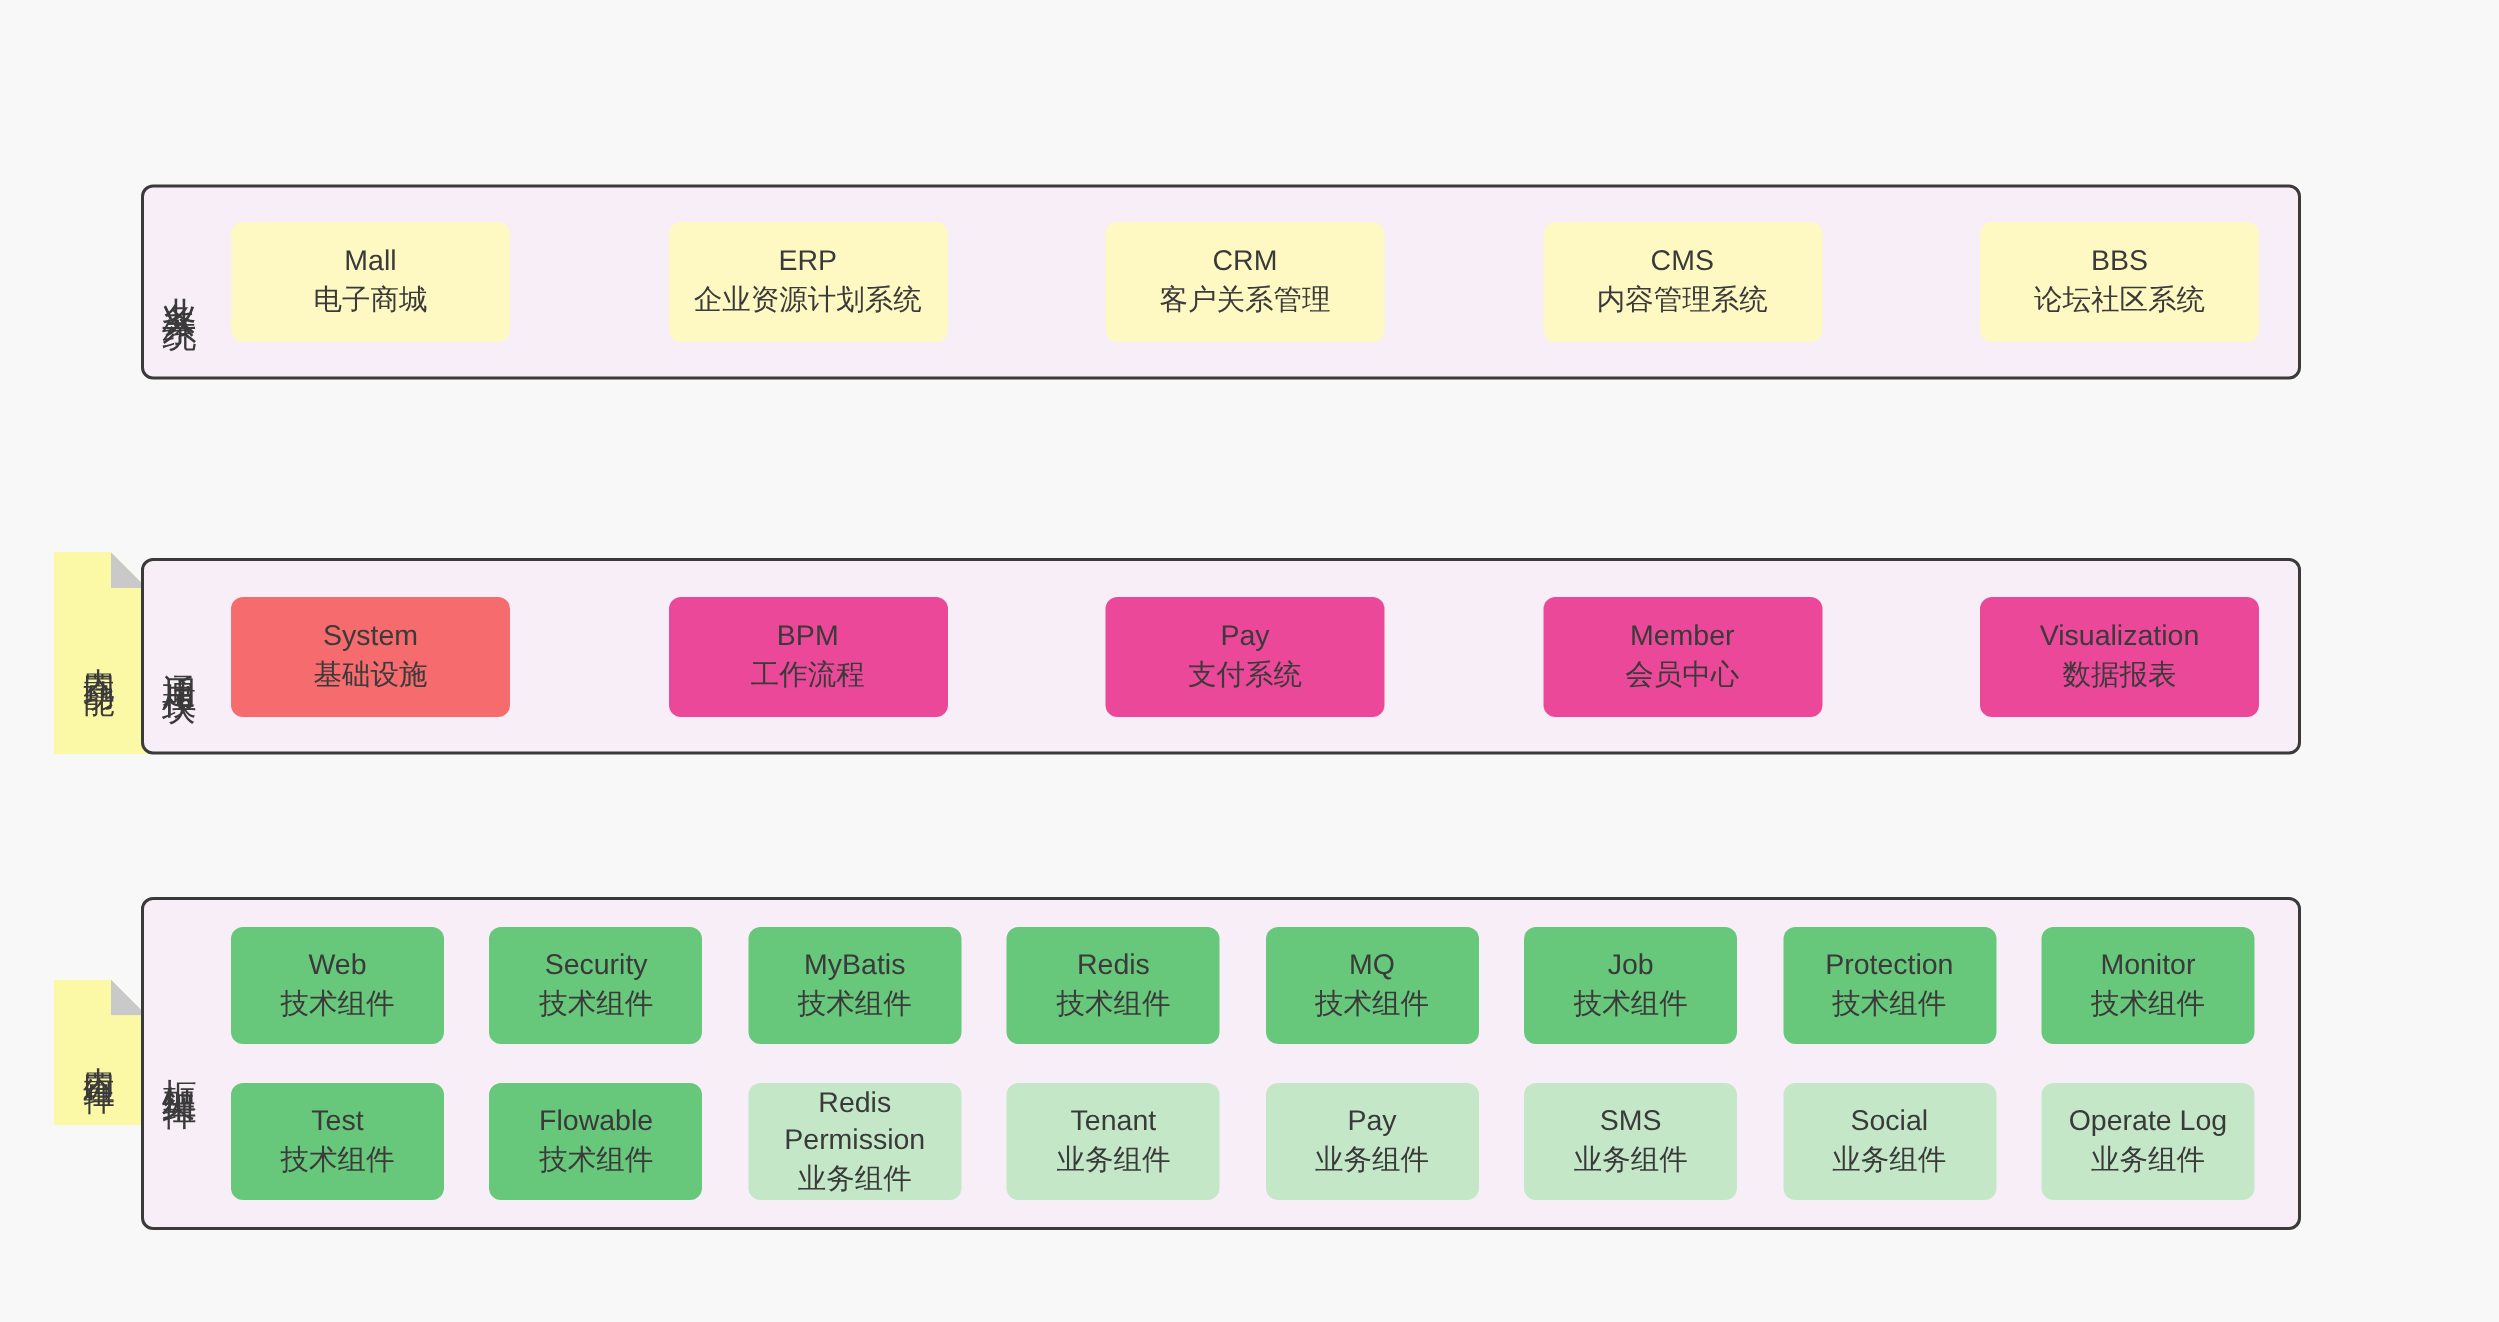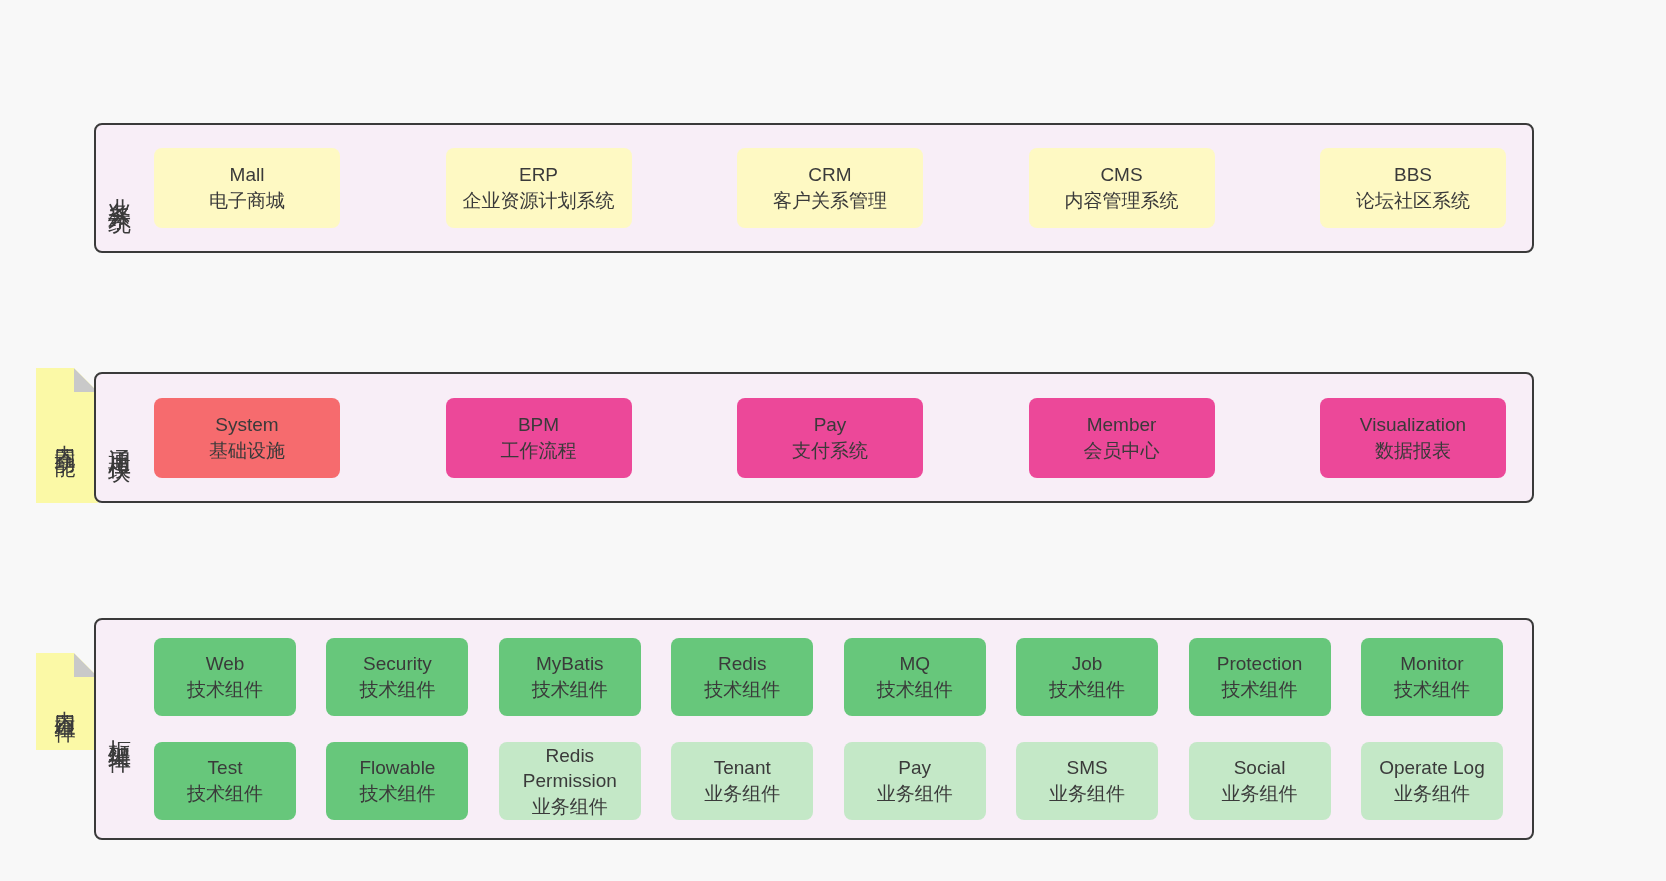--- a/index.html
+++ b/index.html
@@ -15,21 +15,21 @@
   
   .section{
     position:absolute;left:94px;width:1440px;
     background:#f8eef7;
     border:2px solid #3a3a3a;border-radius:8px;
     box-sizing:border-box;
     z-index:2;
   }
   #section-business{top:123px;height:130px;}
   #section-modules{top:372px;height:131px;}
-  #section-components{top:618px;height:222px;}
+  #section-components{top:598px;height:222px;}
 
   .v-label{
     writing-mode:vertical-rl;
     text-orientation:upright;
     white-space:nowrap;
     color:#3a3a3a;
   }
   .section > .v-label{
     position:absolute;left:9px;top:50%;
     transform:translateY(-50%);

